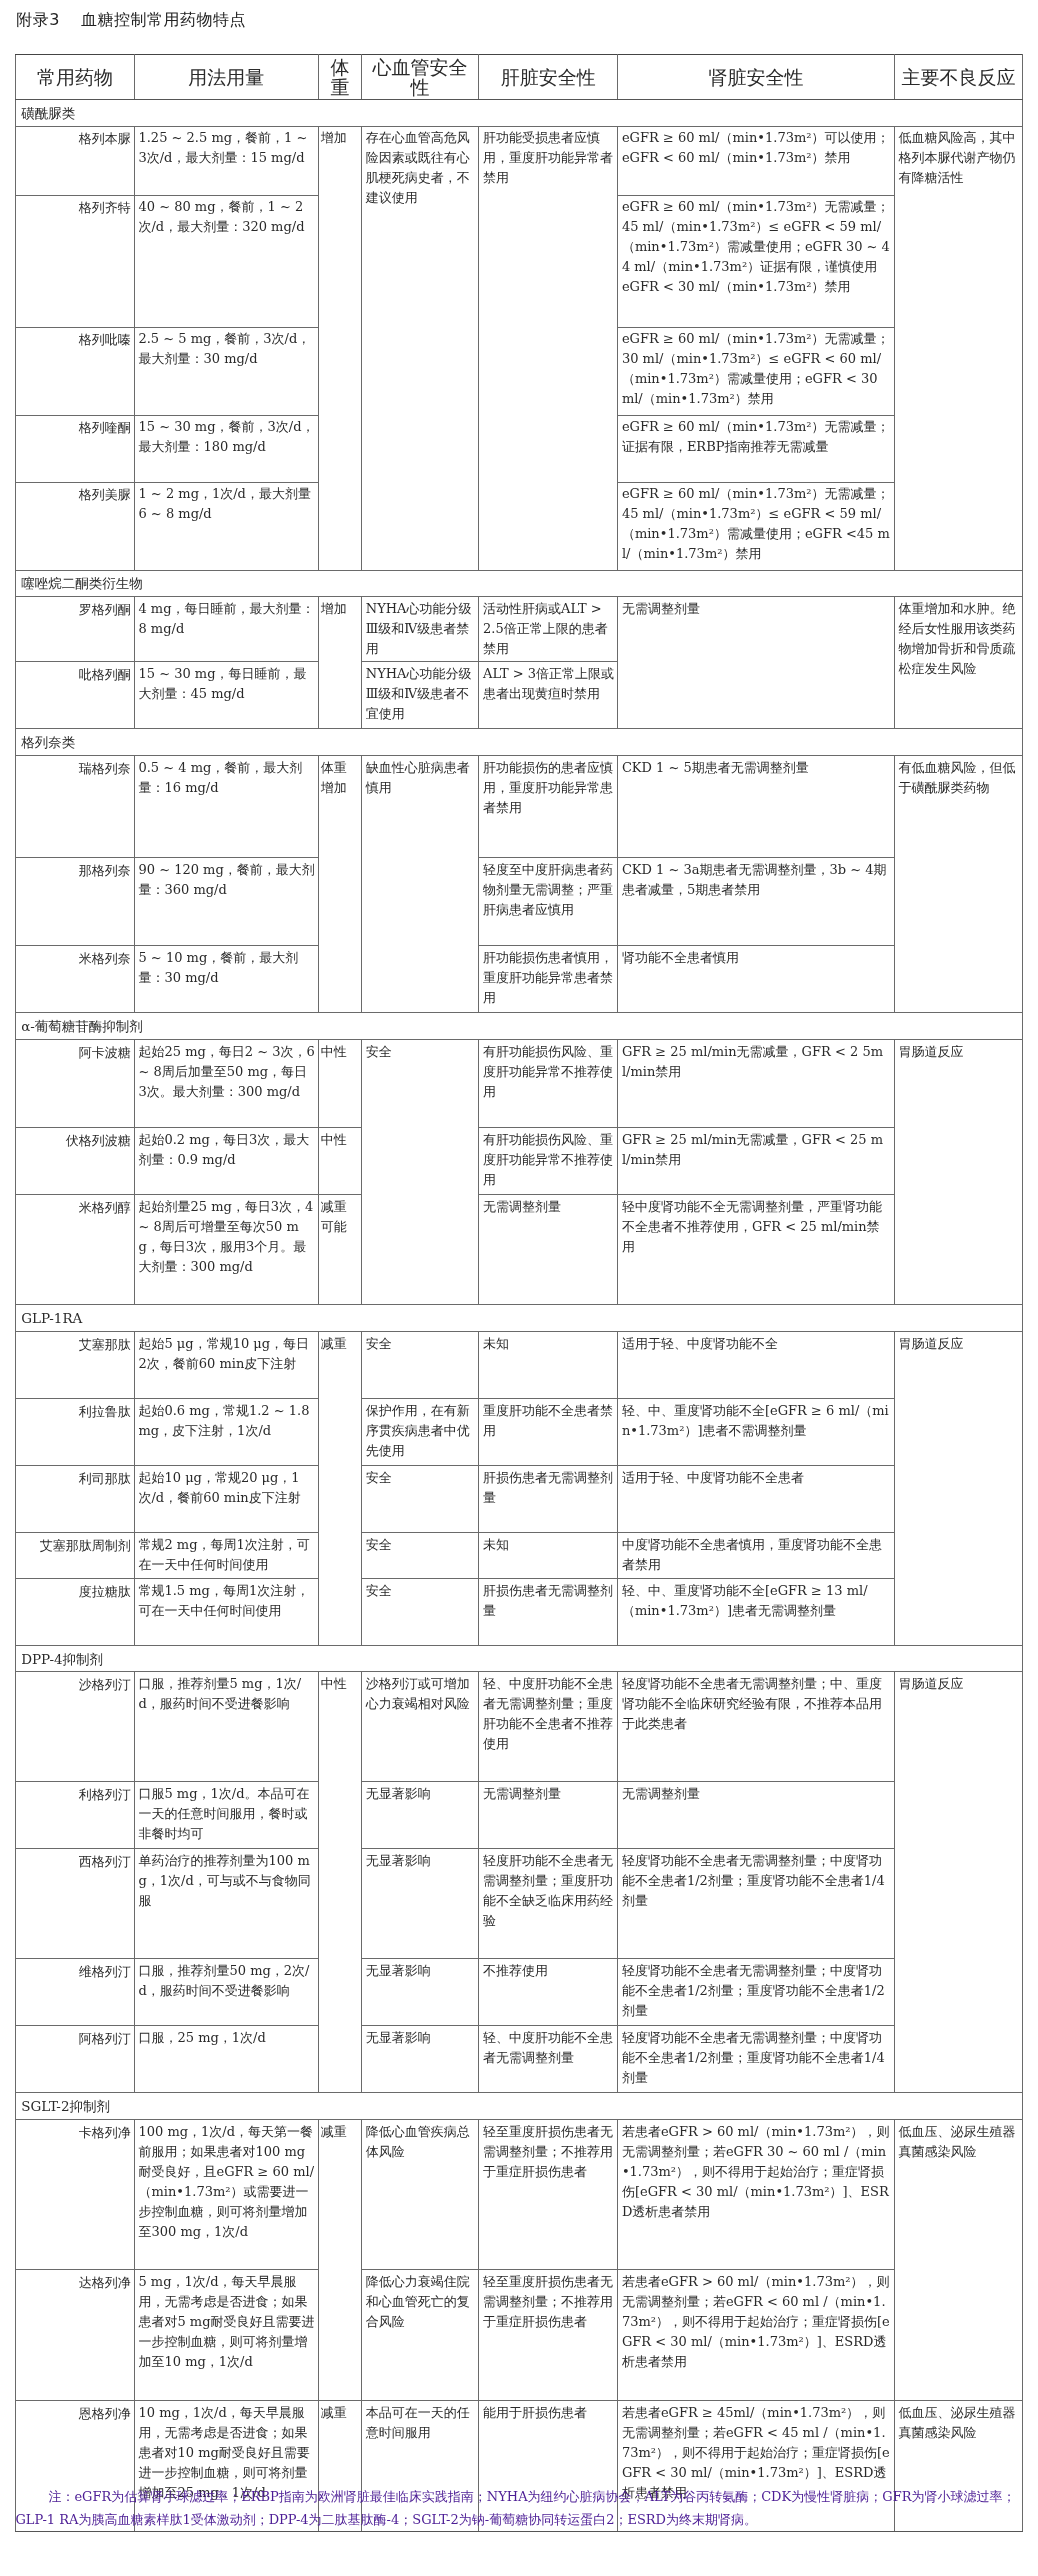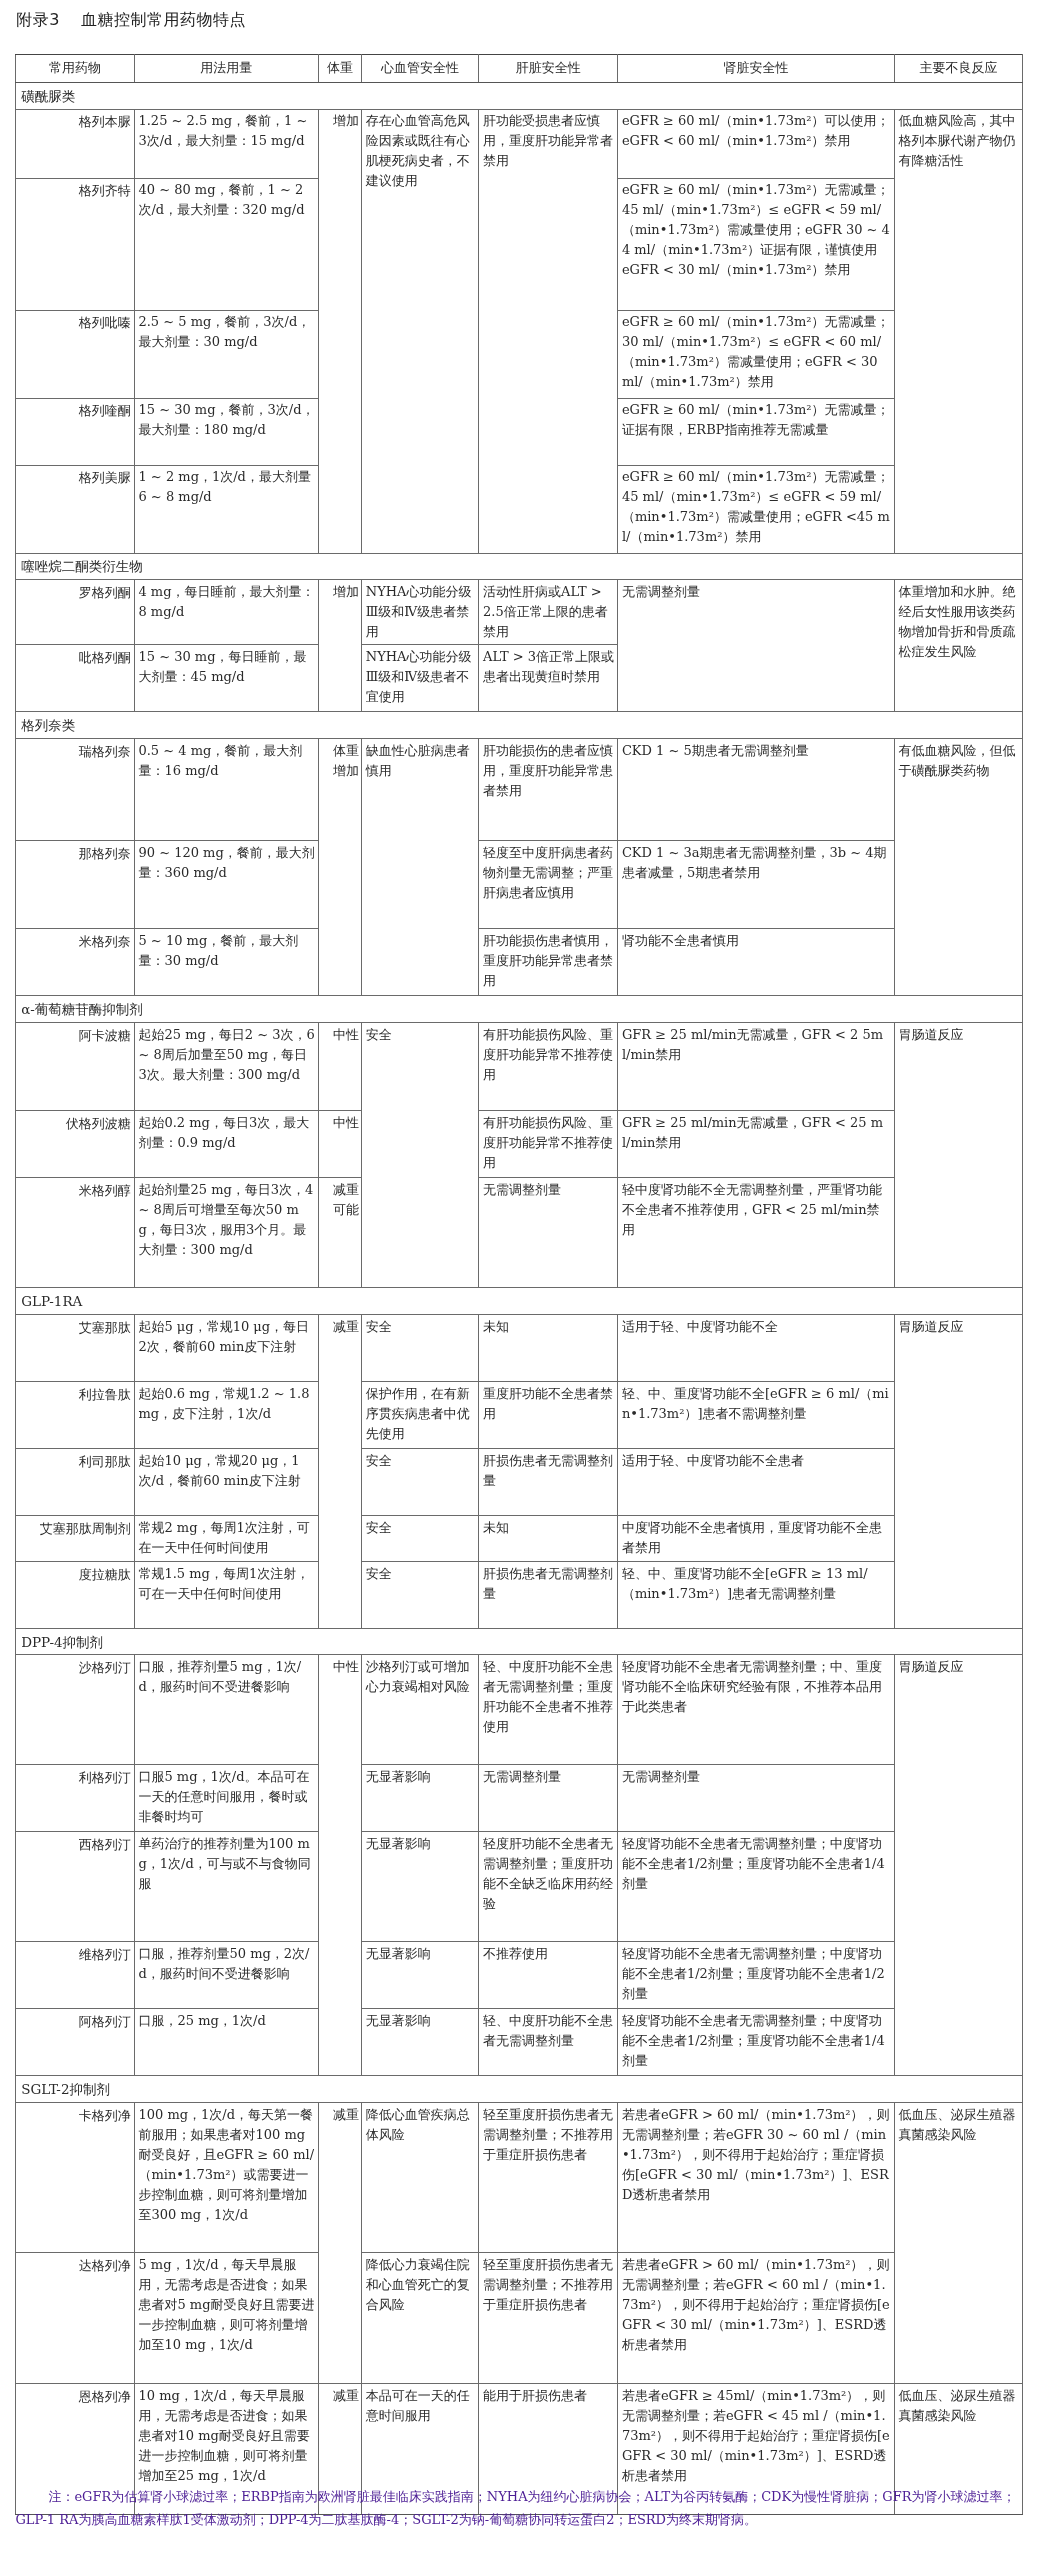--- a/index.html
+++ b/index.html
@@ -6,24 +6,24 @@
   body { width:1038px; height:2576px; position:relative; overflow:hidden;
          font-family:"DejaVu Serif","Liberation Serif",serif; color:#2a2a2a; }
   .title { position:absolute; left:16.3px; top:9.6px; font-family:"DejaVu Sans","Liberation Sans",sans-serif;
            font-size:16px; color:#222; letter-spacing:0.5px; }
   .title .num { margin-right:21px; }
   table.main { position:absolute; left:15.4px; top:54px; width:1008px; border-collapse:collapse;
                table-layout:fixed; font-size:13px; line-height:20px; }
   table.main td, table.main th { border:1px solid #6a6a6a; vertical-align:top; padding:1.9px 2.9px 1.9px 3.8px;
                word-break:break-all; font-weight:normal; }
   table.main tr.hdr th { border-top:1.9px solid #444; border-bottom:1.9px solid #555; text-align:center;
-               vertical-align:middle; height:23px; padding:1.9px 2.9px; font-size:13px; }
+               vertical-align:middle; height:23px; padding:1.9px 2.9px; font-size:19px; }
   table.main tr.cat td { border-top:1.9px solid #6e6e6e; height:20px; padding:2.9px 4.8px; font-size:13.5px; }
   td.drug { text-align:right; padding-top:2.9px !important; }
-  td.w { text-align:right; padding-left:1.9px !important; padding-right:1.9px !important;margin-left:24px; }
+  td.w { text-align:left; padding-left:1.9px !important; padding-right:1.9px !important;margin-left:24px; }
   table.main tr.last td { border-bottom:1.9px solid #555; }
   .note { position:absolute; left:15.4px; top:2485px; width:1008px; font-size:13px; line-height:23px; color:#4c1d95; }
   .note p { margin:0; text-indent:33px; }
 </style>
 </head>
 <body>
 
 <div class="title">
   <span class="num">附录3</span><span>血糖控制常用药物特点</span>
 </div>

